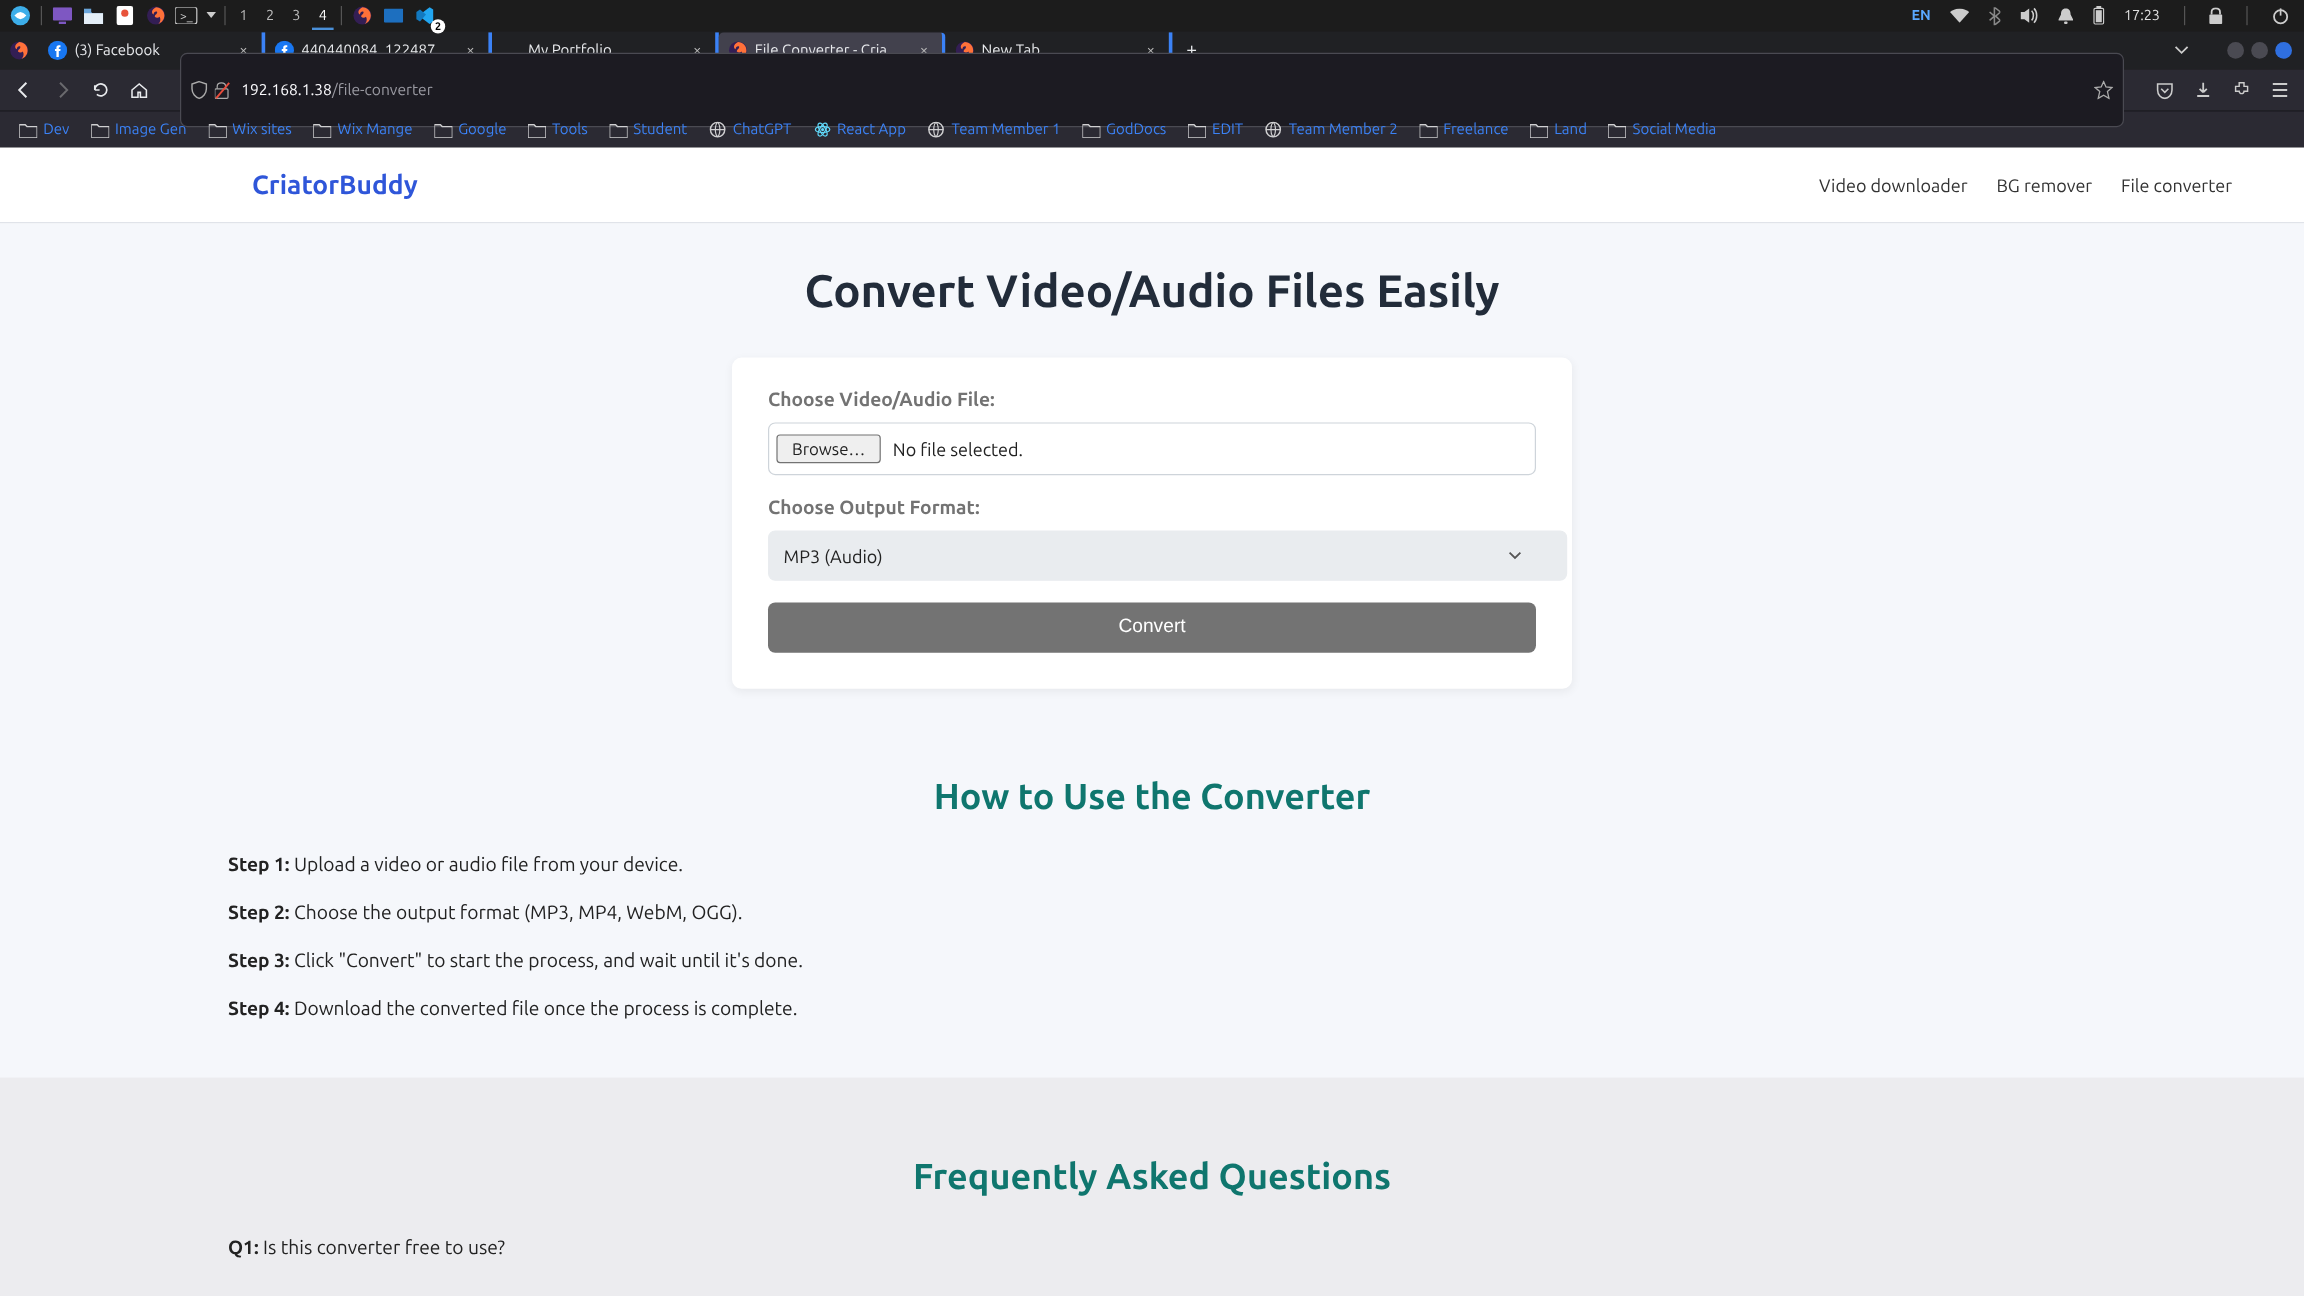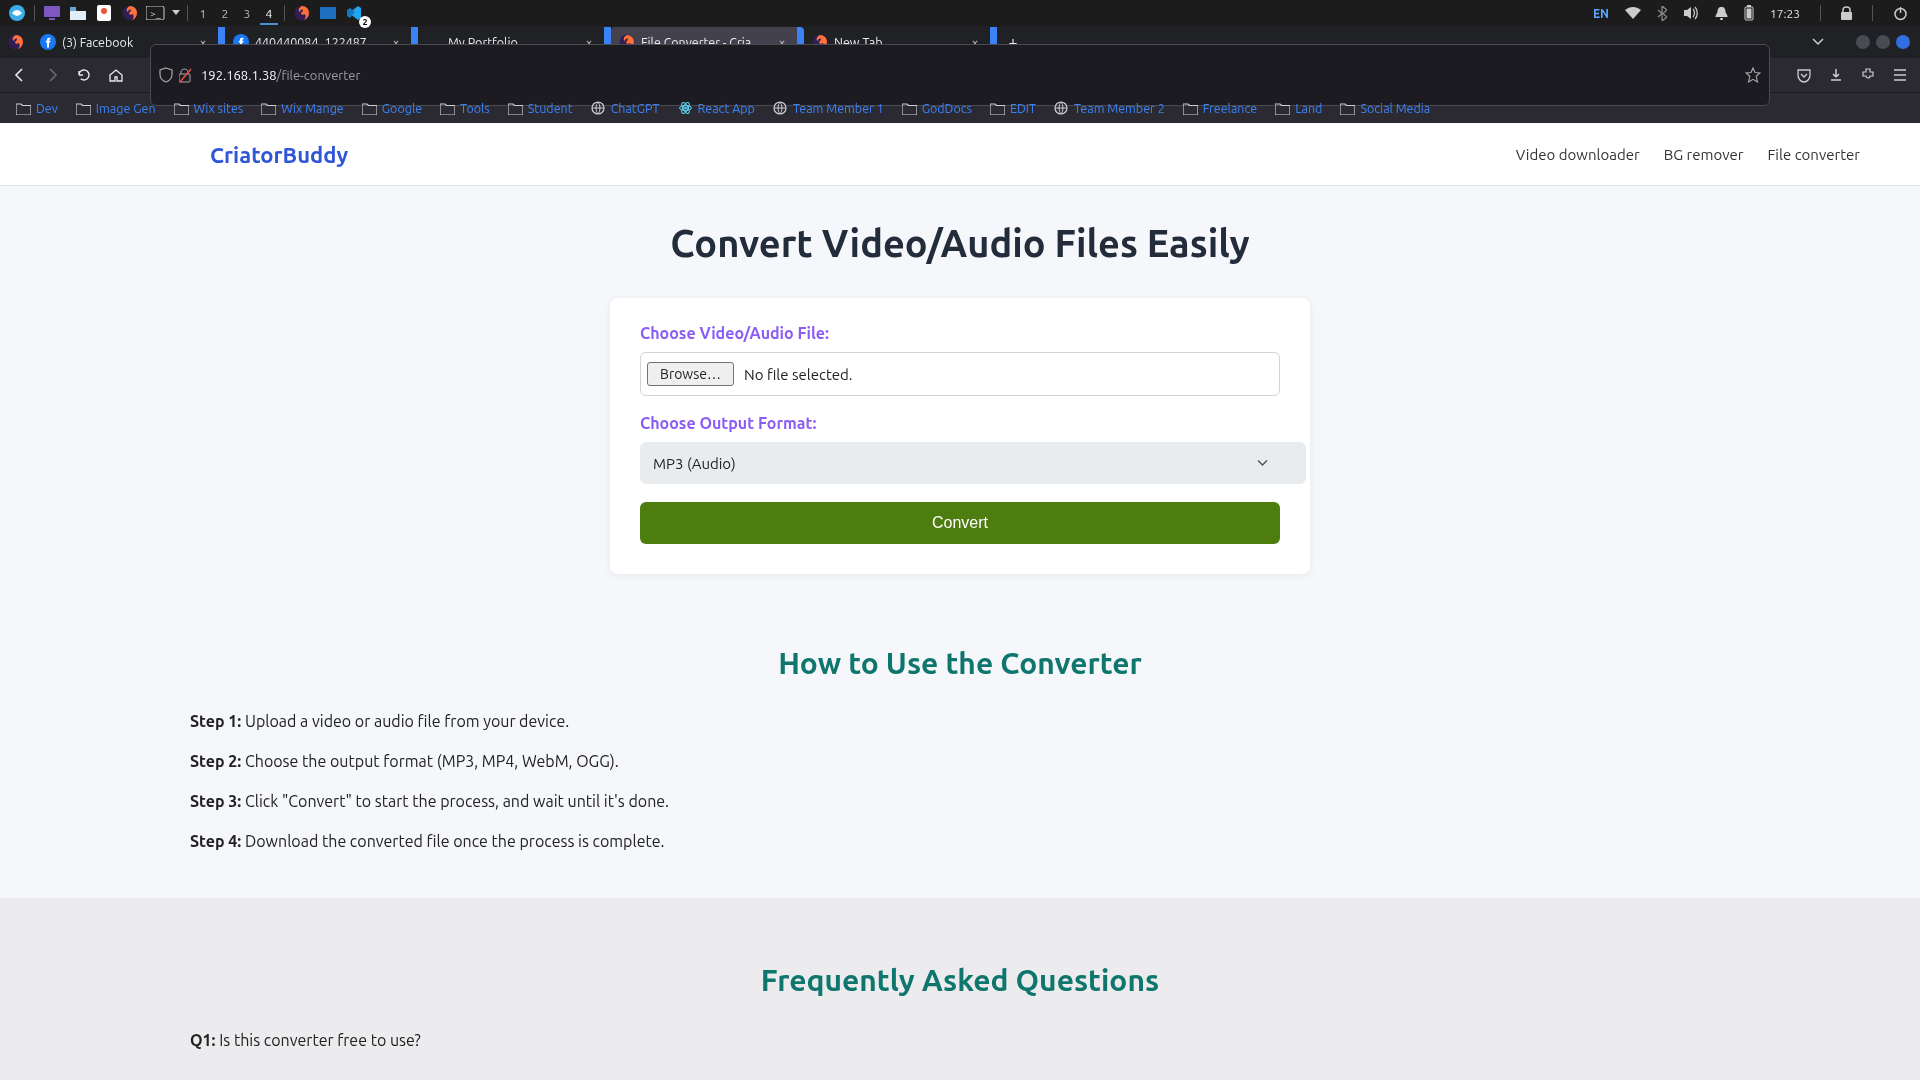--- a/index.html
+++ b/index.html
@@ -11,21 +11,21 @@
   .ws{width:22px;height:26px;display:inline-flex;align-items:center;justify-content:center;color:#bbb;cursor:pointer;position:relative;}
   .ws.active{color:#fff;}
   .ws.active::after{content:"";position:absolute;left:2px;right:2px;bottom:1px;height:2px;background:#4a90d9;}
   .badge{position:absolute;right:-4px;bottom:-2px;width:12px;height:12px;border-radius:50%;background:#fff;color:#000;font-size:9px;line-height:12px;text-align:center;font-weight:bold;}
   .tb-right{margin-left:auto;display:flex;align-items:center;gap:16px;padding-right:8px;}
   .tb-right .lang{color:#5aa8ff;font-weight:600;}
   
   .tabstrip{height:32px;background:#202124;display:flex;align-items:center;}
   .tabstrip .ff{width:32px;display:flex;align-items:center;justify-content:center;}
   .tabs{display:flex;align-items:center;height:100%;}
-  .tab{height:30px;width:172px;display:flex;align-items:center;gap:6px;padding:0 6px 0 8px;color:#e8eaed;font-size:12.5px;border-right:7px solid #3b82f6;cursor:pointer;overflow:hidden;white-space:nowrap;}
+  .tab{height:30px;width:172px;display:flex;align-items:center;gap:6px;padding:0 6px 0 8px;color:#e8eaed;font-size:12.5px;border-right:3px solid #3b82f6;cursor:pointer;overflow:hidden;white-space:nowrap;}
   .tab.active{background:#42414d;border-radius:4px 4px 0 0;}
   .tab .fav{width:16px;height:16px;display:inline-flex;align-items:center;justify-content:center;font-size:10px;flex-shrink:0;}
   .tab .tt{overflow:hidden;text-overflow:ellipsis;flex:1;}
   .tab .x{width:18px;height:18px;display:inline-flex;align-items:center;justify-content:center;color:#bbb;border-radius:3px;flex-shrink:0;}
   .newtab{width:32px;height:32px;display:flex;align-items:center;justify-content:center;color:#e8eaed;cursor:pointer;}
   .tabstrip-right{margin-left:auto;display:flex;align-items:center;gap:6px;padding-right:10px;}
   .wdc{width:14px;height:14px;border-radius:50%;}
   
   .addr{height:34px;background:#2b2a33;display:flex;align-items:center;padding:0 6px;gap:4px;}
   .nav-btn{width:28px;height:28px;display:flex;align-items:center;justify-content:center;color:#cfcfd1;border-radius:4px;cursor:pointer;}
@@ -40,28 +40,28 @@
   .bkm{display:flex;align-items:center;gap:5px;color:#3b82f6;font-size:12.5px;padding:3px 8px;border-radius:4px;cursor:pointer;white-space:nowrap;}
   .bkm .bi{width:15px;height:15px;display:inline-flex;align-items:center;justify-content:center;}
   
   .page{height:958px;overflow:hidden;background:#f5f7fb;color:#222;}
   .site-hdr{height:62px;background:#fff;border-bottom:1px solid #e0e3e9;display:flex;align-items:center;padding:0 60px 0 210px;}
   .brand{font-size:22px;font-weight:700;color:#2f56d9;}
   .site-nav{margin-left:auto;display:flex;gap:24px;font-size:15px;color:#333;}
   .site-nav span{cursor:pointer;}
   .h1{font-size:38px;font-weight:700;color:#222c3a;text-align:center;margin:36px 0 34px;}
   .card{width:640px;margin:0 auto;background:#fff;border-radius:8px;box-shadow:0 2px 8px rgba(0,0,0,.06);padding:26px 30px 30px;}
-  .lbl{font-size:16px;font-weight:600;color:#8b5cf6;margin-bottom:10px;}
+  .lbl{font-size:16px;font-weight:600;color:#737373;margin-bottom:10px;}
   .filebox{border:1px solid #ced4da;border-radius:6px;height:42px;display:flex;align-items:center;padding:0 2px;font-size:15px;margin-bottom:18px;}
   .browse{background:#efefef;border:1px solid #737373;border-radius:3px;padding:2px 12px;margin:0 8px 0 4px;font-size:14px;cursor:pointer;line-height:18px;}
   .filetxt{color:#222;padding-left:2px;}
   .selwrap{position:relative;margin-bottom:18px;}
   .sel{width:100%;height:40px;background:#e9ecef;border:1px solid #e9ecef;border-radius:6px;padding:0 12px;font-size:15px;color:#222;appearance:none;display:flex;align-items:center;cursor:pointer;}
   .selcaret{position:absolute;right:12px;top:50%;transform:translateY(-50%);pointer-events:none;color:#555;}
-  .convert{width:100%;height:42px;background:#4d7c0f;color:#fff;border:none;border-radius:6px;font-size:16px;cursor:pointer;}
+  .convert{width:100%;height:42px;background:#737373;color:#fff;border:none;border-radius:6px;font-size:16px;cursor:pointer;}
   .howto{width:1540px;margin:72px auto 0;}
   .h2{font-size:30px;font-weight:700;color:#0f766e;text-align:center;margin-bottom:32px;}
   .step{font-size:16px;color:#222;margin:0 0 22px;}
   .step b{font-weight:700;}
   .faq{background:#ececef;margin-top:48px;padding-top:40px;padding-bottom:40px;}
   .faq .h2{margin-bottom:34px;}
   .q{width:1540px;margin:0 auto;font-size:16px;color:#222;}
   
   svg{display:block;}
 </style>

